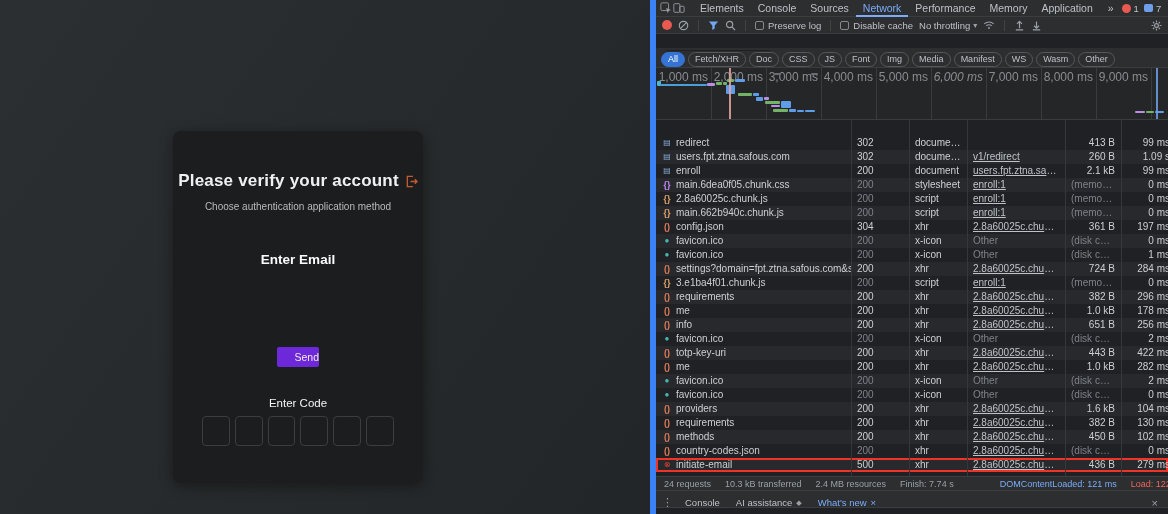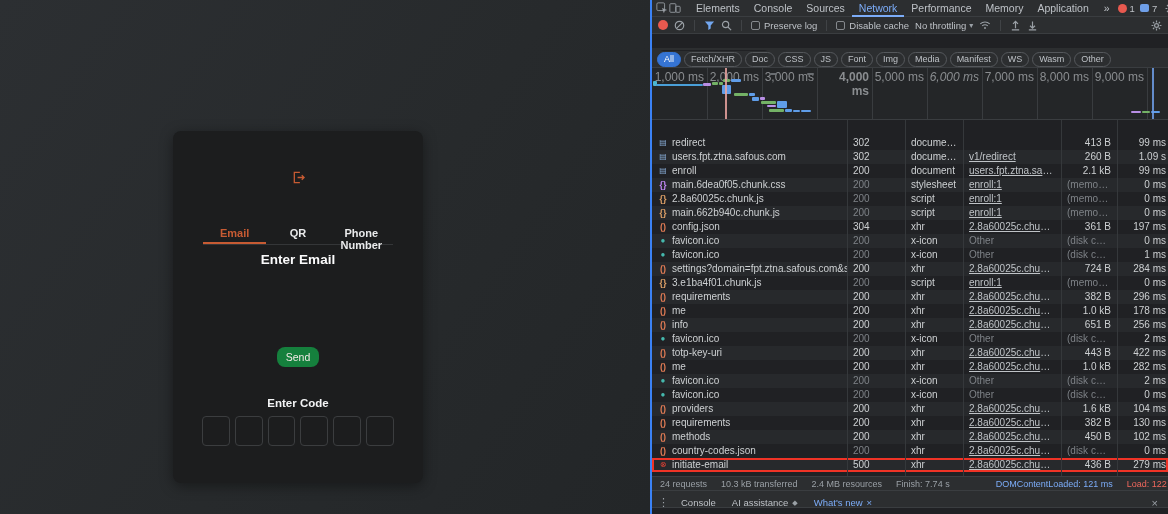--- a/index.html
+++ b/index.html
@@ -20,30 +20,30 @@
   .auth-tab{flex:1;text-align:center;font-size:11px;font-weight:bold;color:#e9eaeb;
     padding-top:4px;cursor:default}
   .auth-tab.active{color:#c75b33;box-shadow:inset 0 -2px 0 #c75b33}
   .enter-email{position:absolute;top:121px;left:0;right:0;text-align:center;font-size:13.5px;
     font-weight:bold;color:#fbfbfc}
   .email-input{position:absolute;top:159px;left:29px;width:186px;height:20px;background:#95959a;
     border-radius:2px;font-size:11px;color:#333438;line-height:20px}
   .email-redact{position:absolute;left:3px;top:2px;width:40px;height:16px;background:#bdbdc2;
     border-radius:2px;filter:blur(1.6px)}
   .email-text{position:absolute;left:45px;top:0}
-  .send-btn{position:absolute;top:216px;left:104px;width:42px;height:20px;background:#15803d;
-    border:none;border-radius:8px;color:#f2e9e6;font-size:10.5px;line-height:20px;text-align:center}
+  .send-btn{position:absolute;top:216px;left:104px;width:42px;height:20px;background:#6d28d9;
+    border:none;border-radius:2px;color:#f2e9e6;font-size:10.5px;line-height:20px;text-align:right}
   .enter-code{position:absolute;top:266px;left:0;right:0;text-align:center;font-size:11.5px;
-    font-weight:bold;color:#f3f4f5}
+    font-weight:normal;color:#f3f4f5}
   .code-row{position:absolute;top:285px;left:29px;width:192px;display:flex;gap:5px}
   .code-box{width:28px;height:30px;border:1px solid #3b3d3f;border-radius:4px;background:transparent}
 
   
   .dt{position:relative;width:518px;height:514px;background:#202124;color:#cdd0d2;
-    border-left:2px solid #3b82f6;font-size:10px}
+    border-left:6px solid #3b82f6;font-size:10px}
   .dt .bar{position:absolute;left:0;right:0;background:#2c2e30;display:flex;align-items:center}
   .tabbar{top:0;height:17px;border-bottom:1px solid #3a3d40;padding:0 4px;gap:1px}
   .tbtn{display:inline-flex;align-items:center;justify-content:center;width:17px;height:17px}
   .tb-sep{width:1px;height:11px;background:#404346;margin:0 3px}
   .dt-tab{padding:0 7px;height:17px;line-height:17px;font-size:10.5px;color:#bdc1c6;white-space:nowrap}
   .dt-tab.active{color:#7cacf8;box-shadow:inset 0 -2px 0 #7cacf8}
   .tab-right{margin-left:auto;display:flex;align-items:center;gap:5px}
   .badge{display:flex;align-items:center;gap:3px;color:#bdc1c6;font-size:9.5px}
   .err-dot{width:9px;height:9px;border-radius:50%;background:#e8594f;display:inline-block}
   .iss-dot{width:9px;height:8px;border-radius:2px;background:#6f9fe8;display:inline-block}
@@ -112,33 +112,30 @@
   svg{display:block}
 </style>
 </head>
 <body>
 
 <div class="stage">
 
   <div class="page">
     <div class="card">
       <div class="card-title">
+        <span>Please verify your account</span>
         <span>
           <svg width="13" height="13" viewBox="0 0 14 14" fill="none" stroke="#c75b33" stroke-width="1.4">
             <path d="M8.5 1.5H2.5v11h6"></path>
               <path d="M6 7h7M10.5 4.5 13 7l-2.5 2.5"></path>
           </svg>
         </span>
       </div>
-
-      <div class="auth-tabs" id="auth-tabs">
-          <div class="auth-tab active">Email</div>
-          <div class="auth-tab">QR</div>
-          <div class="auth-tab">Phone Number</div>
-        </div>
+      <div class="card-sub">Choose authentication application method</div>
+
 
       <div class="enter-email">Enter Email</div>
 
 
       <button class="send-btn">Send</button>
 
       <div class="enter-code">Enter Code</div>
       <div class="code-row" id="code-row">
           <div class="code-box"></div>
           <div class="code-box"></div>
@@ -293,21 +290,21 @@
       </div>
 
     <div class="overview" id="overview">
         <div class="ov-grid" style="left: 55px;"></div>
         <div class="ov-label" style="left: 2px;">1,000 ms</div>
         <div class="ov-grid" style="left: 110px;"></div>
         <div class="ov-label" style="left: 57px;">2,000 ms</div>
         <div class="ov-grid" style="left: 165px;"></div>
         <div class="ov-label" style="left: 112px;">3,000 ms</div>
         <div class="ov-grid" style="left: 220px;"></div>
-        <div class="ov-label" style="left: 167px; font-weight: bold;">4,000 ms</div>
+        <div class="ov-label" style="left: 167px;">4,000 ms</div>
         <div class="ov-grid" style="left: 275px;"></div>
         <div class="ov-label" style="left: 222px;">5,000 ms</div>
         <div class="ov-grid" style="left: 330px;"></div>
         <div class="ov-label" style="left: 277px; font-style: italic;">6,000 ms</div>
         <div class="ov-grid" style="left: 385px;"></div>
         <div class="ov-label" style="left: 332px;">7,000 ms</div>
         <div class="ov-grid" style="left: 440px;"></div>
         <div class="ov-label" style="left: 387px;">8,000 ms</div>
         <div class="ov-grid" style="left: 495px;"></div>
         <div class="ov-label" style="left: 442px;">9,000 ms</div>

